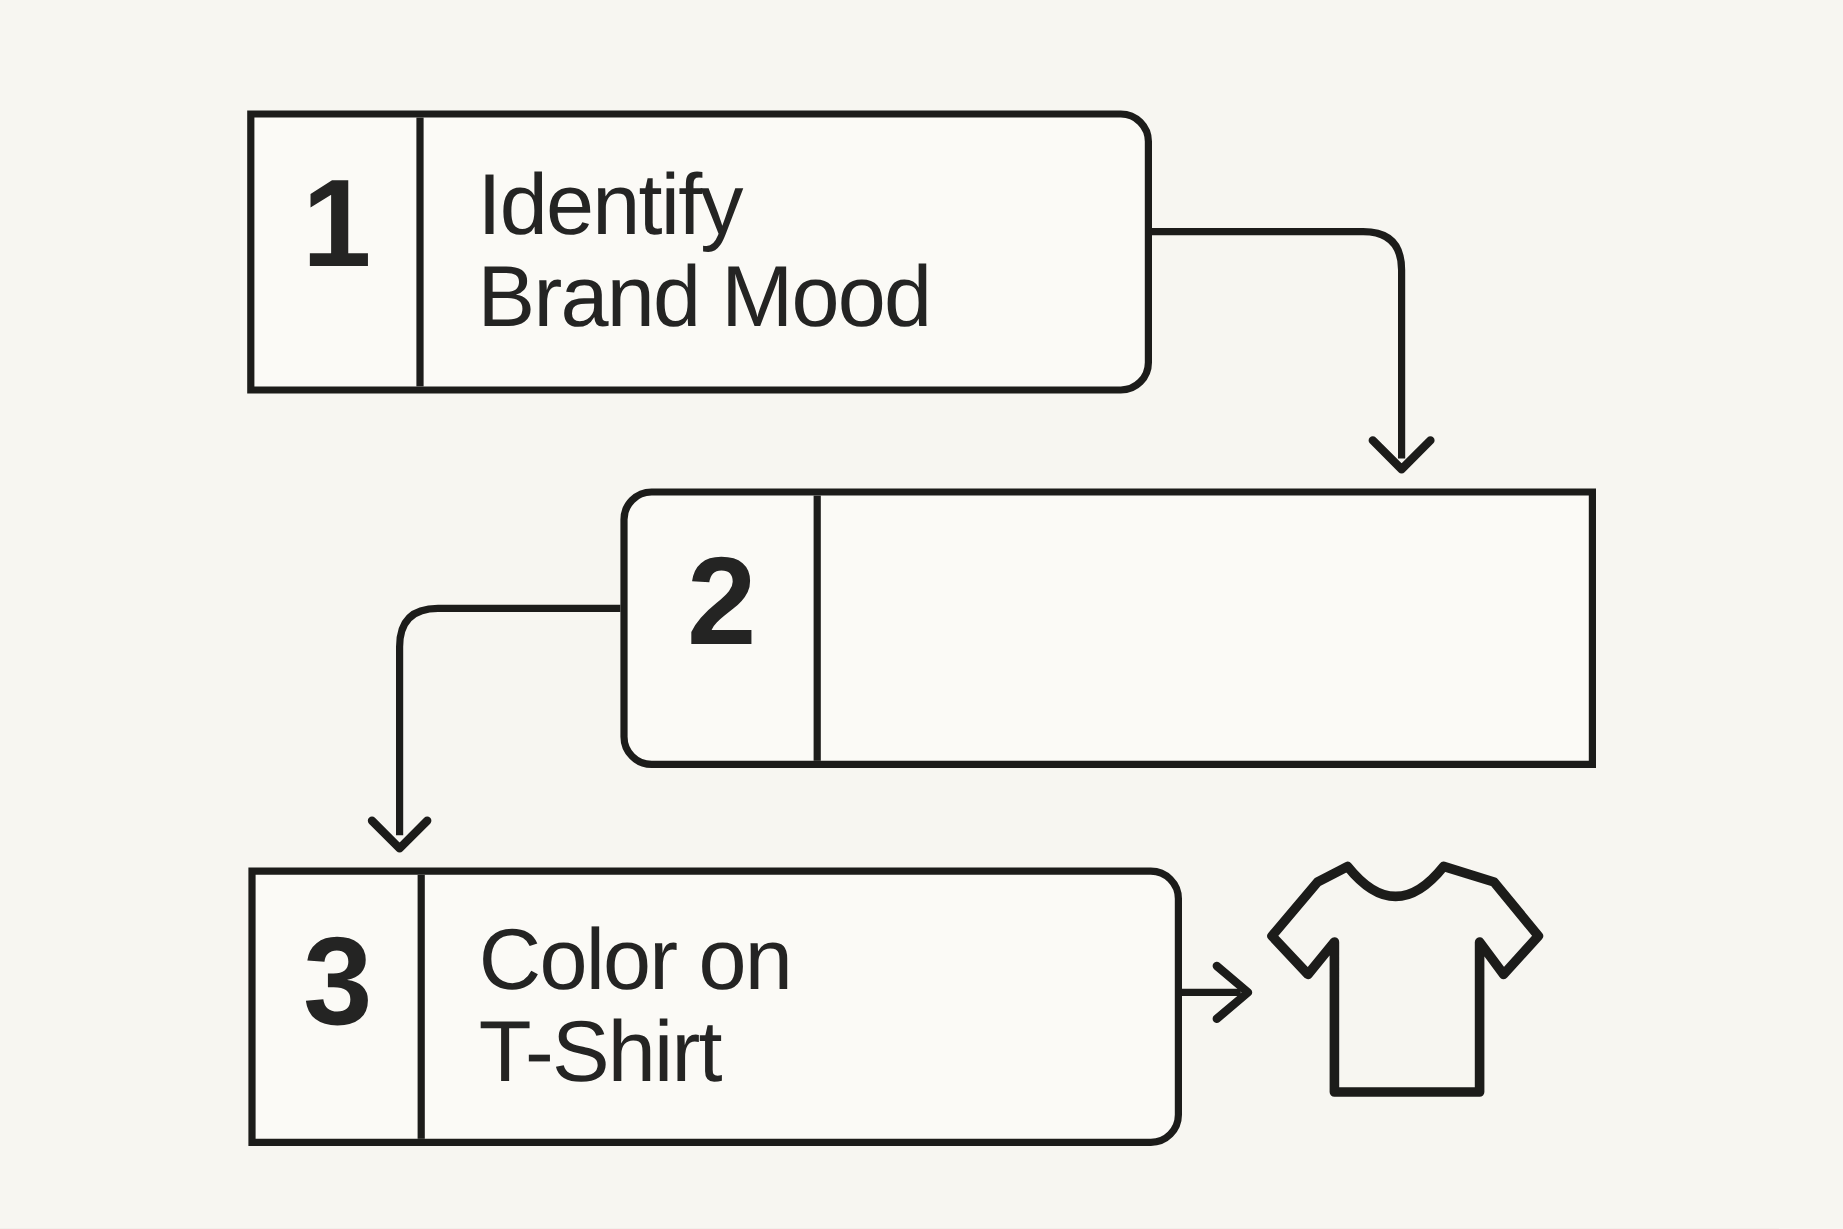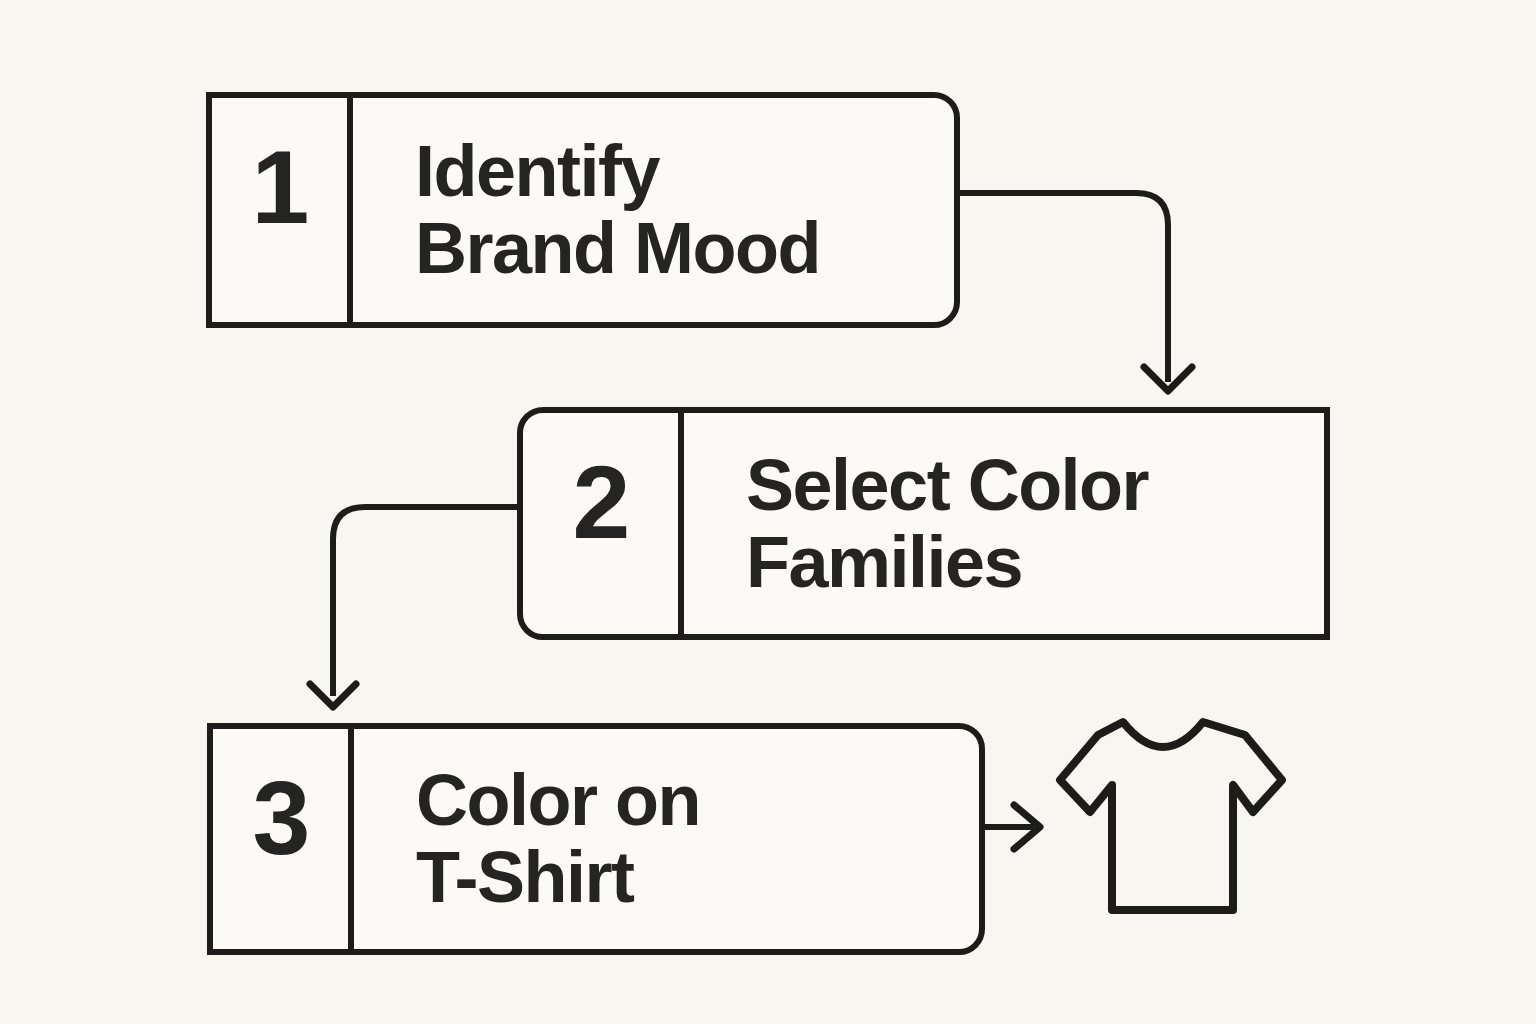--- a/index.html
+++ b/index.html
@@ -49,44 +49,42 @@
     letter-spacing: -2px;
     color: #242423;
   }
   #step1 .num-cell, #step3 .num-cell { width: 141px; }
   #step2 .num-cell { width: 161px; }
 
   .label-cell {
     flex: 1 1 auto;
     display: flex;
     align-items: center;
-    padding-left: 62px;
-    font-weight: bold;
+    padding-left: 45px;
+    font-weight: normal;
     font-size: 72px;
     line-height: 77px;
     letter-spacing: -1.5px;
     color: #242423;
     white-space: pre-line;
   }
 </style>
 </head>
 <body>
 
 <div class="canvas">
 
   <div class="step" id="step1">
     <div class="num-cell">1</div>
     <div class="label-cell">Identify
 Brand Mood</div>
   </div>
 
   <div class="step" id="step2">
     <div class="num-cell">2</div>
-    <div class="label-cell">Select Color
-Families</div>
   </div>
 
   <div class="step" id="step3">
     <div class="num-cell">3</div>
     <div class="label-cell">Color on
 T-Shirt</div>
   </div>
 
   <svg class="connector-layer" viewBox="0 0 1536 1024" xmlns="http://www.w3.org/2000/svg">
     <g fill="none" stroke="#1c1c1a">

